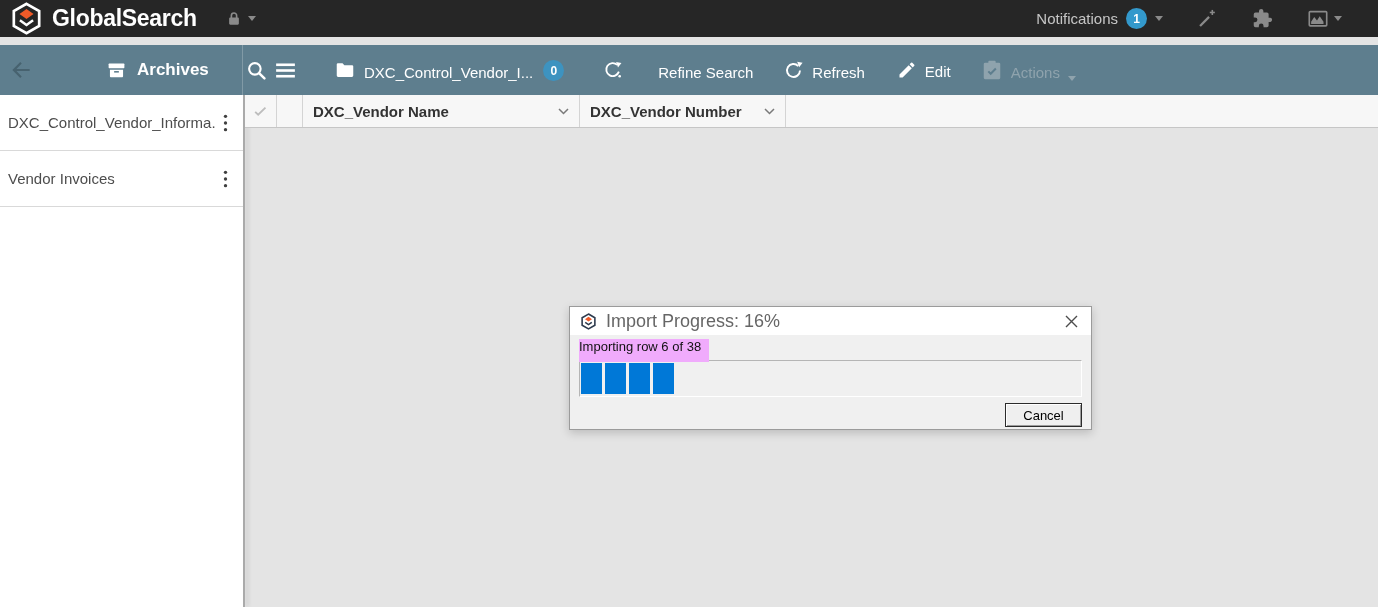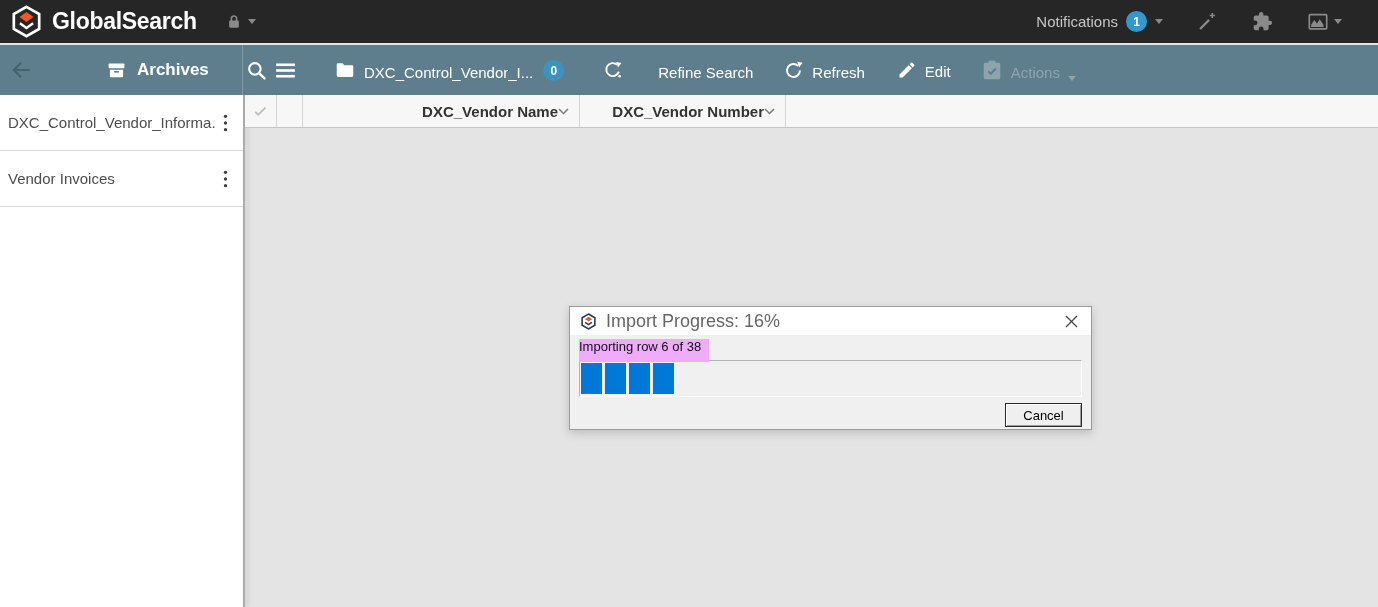--- a/index.html
+++ b/index.html
@@ -4,21 +4,21 @@
 <style>
   html,body{margin:0;padding:0;}
   body{
     width:1378px;height:607px;position:relative;overflow:hidden;
     background:#e4e4e4;
     font-family:"Liberation Sans", sans-serif;
     -webkit-font-smoothing:antialiased;
   }
   
   .topbar{
-    position:absolute;left:0;top:0;width:1378px;height:43px;
+    position:absolute;left:0;top:0;width:1378px;height:37px;
     background:#262626;display:flex;align-items:center;
   }
   .brand{display:flex;align-items:center;margin-left:10px;}
   .brand-name{color:#fff;font-size:23px;font-weight:bold;margin-left:9px;letter-spacing:-0.3px;}
   .lock-group{display:flex;align-items:center;margin-left:28px;color:#8a8a8a;cursor:pointer;}
   .caret{display:inline-block;width:0;height:0;border-left:4px solid transparent;
     border-right:4px solid transparent;border-top:5px solid currentColor;margin-left:5px;}
   .topbar-right{margin-left:auto;display:flex;align-items:center;padding-right:36px;}
   .notif-group{display:flex;align-items:center;color:#c6c6c6;font-size:15px;cursor:pointer;}
   .badge{
@@ -67,21 +67,21 @@
   .v-divider{
     position:absolute;left:243px;top:95px;bottom:0;width:2px;background:#aaaaaa;
     box-shadow:3px 0 4px rgba(0,0,0,0.14);
   }
   
   .grid-header{
     position:absolute;left:245px;right:0;top:95px;height:33px;background:#f7f7f7;
     border-bottom:1px solid #c6c6c6;display:flex;box-sizing:border-box;
   }
   .gh-cell{
-    border-right:1px solid #d4d4d4;display:flex;align-items:center;box-sizing:border-box;text-align:right;
+    border-right:1px solid #d4d4d4;display:flex;align-items:center;box-sizing:border-box;
   }
   .gh-check{width:32px;justify-content:center;cursor:pointer;}
   .gh-empty{width:26px;}
   .gh-col{padding:0 10px;font-size:15px;font-weight:bold;color:#333;cursor:pointer;}
   .gh-col .col-label{flex:1;}
   .gh-col1{width:277px;}
   .gh-col2{width:206px;}
   .gh-rest{flex:1;border-right:none;}
   
   .dialog{

